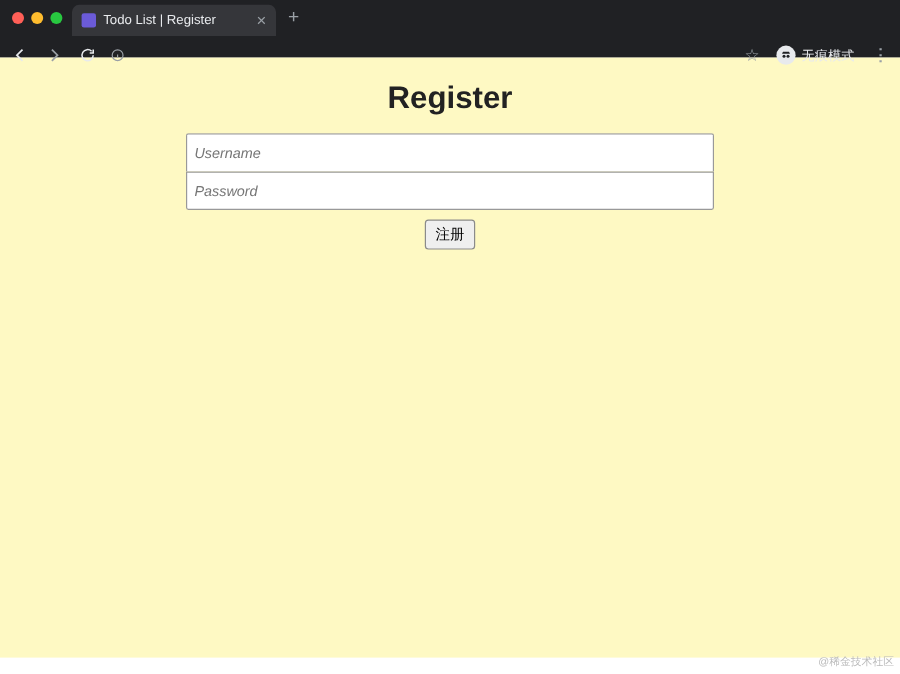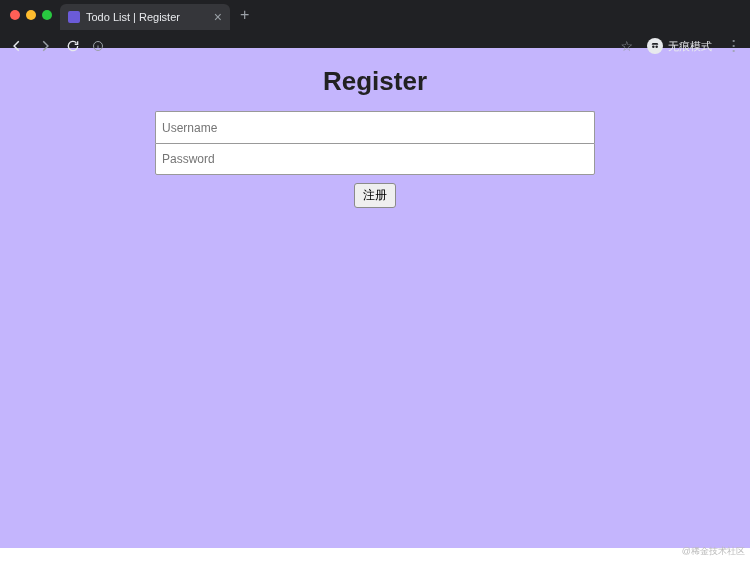--- a/index.html
+++ b/index.html
@@ -25,24 +25,24 @@
     .url-box { display: flex; align-items: center; gap: 6px; color: #9aa0a6; font-size: 12px; flex: 1; }
     .url-host { color: #e8eaed; }
     .right-icons { display: flex; align-items: center; gap: 14px; }
     .star { color: #9aa0a6; font-size: 14px; }
     .incog { display: flex; align-items: center; gap: 5px; color: #e8eaed; font-size: 11px; }
     .incog-avatar { width: 16px; height: 16px; border-radius: 50%; background: #e8eaed; display: flex; align-items: center; justify-content: center; }
     .incog-avatar svg { width: 10px; height: 10px; }
     .menu-dots { color: #9aa0a6; font-size: 15px; letter-spacing: 1px; line-height: 1; cursor: pointer; transform: rotate(90deg); }
 
     
-    .page { background: #c4b5fd; height: 500px; }
+    .page { background: #fef9c3; height: 500px; }
     .page-title { text-align: center; font-size: 26px; font-weight: bold; color: #222; padding: 18px 0 14px; }
     .form { width: 440px; margin: 0 auto; }
-    .field { width: 100%; height: 32px; border: 1px solid #999; padding: 0 6px; font-size: 12px; color: #999; background: #fff; display: flex; align-items: center; }
+    .field { width: 100%; height: 32px; border: 1px solid #999; padding: 0 6px; font-size: 12px; color: #999; background: #fff; display: flex; align-items: center; font-style: italic; }
     .field.username { border-bottom: none; border-top-left-radius: 2px; border-top-right-radius: 2px; }
     .field.password { border-bottom-left-radius: 2px; border-bottom-right-radius: 2px; }
     .submit-wrap { text-align: center; margin-top: 8px; text-decoration: underline; }
     .submit-btn { padding: 3px 8px; font-size: 12px; background: #efefef; border: 1px solid #8b8b8b; border-radius: 3px; cursor: pointer; }
 
     .watermark { position: absolute; bottom: 4px; right: 5px; font-size: 9px; color: #bbb; }
   </style>
 </head>
 <body>
 

